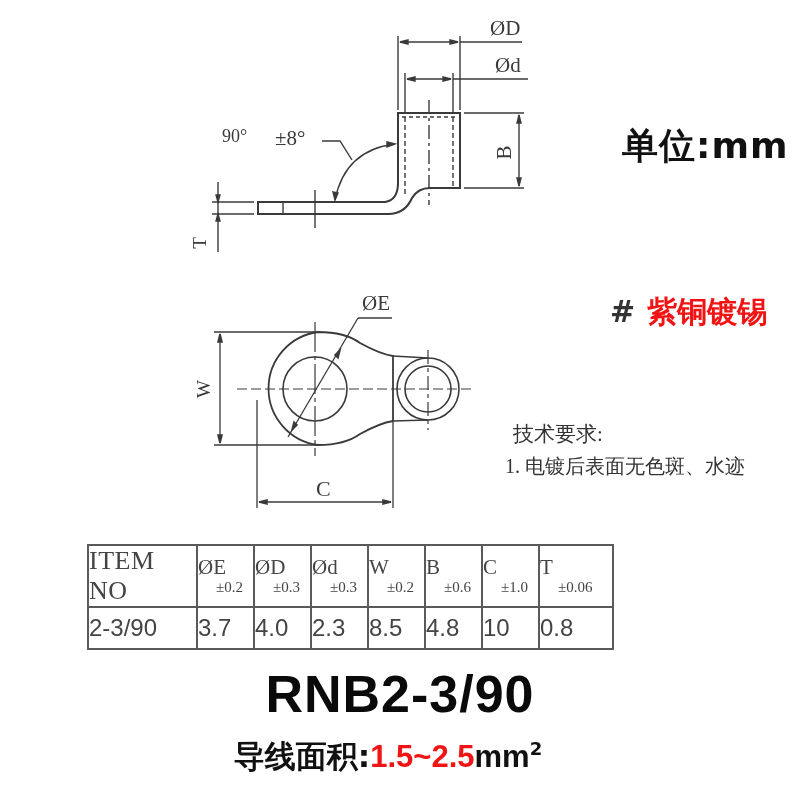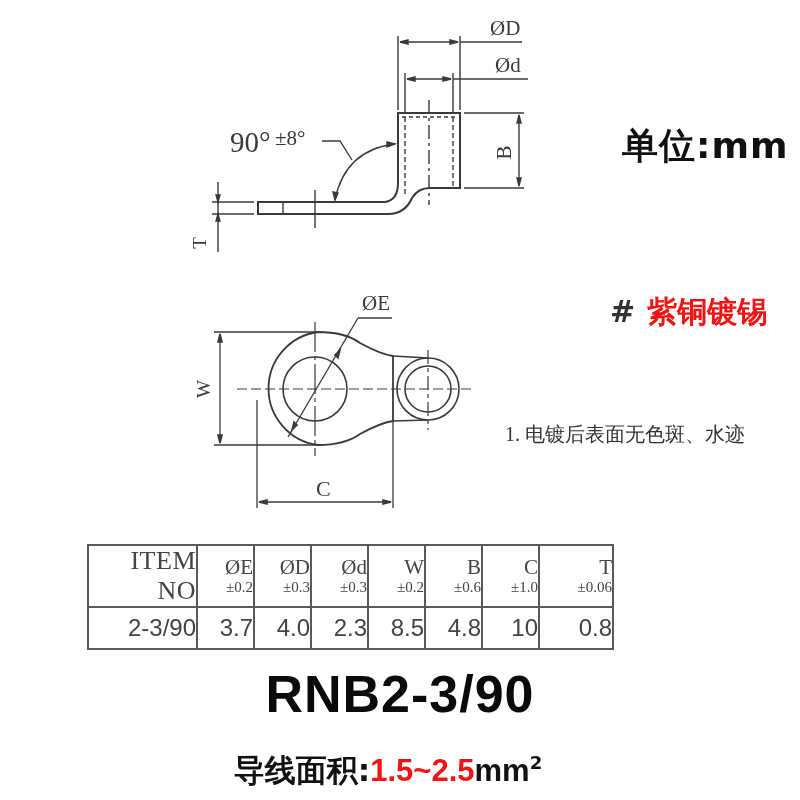--- a/index.html
+++ b/index.html
@@ -7,28 +7,28 @@
   .abs { position:absolute; }
   svg.drawing { position:absolute; left:0; top:0; width:800px; height:800px; }
   .serif { font-family:"Liberation Serif", "DejaVu Serif", serif; color:#3a3a3a; }
   .unit { left:622px; top:122px; font-size:36px; font-weight:bold; color:#111; letter-spacing:1px; }
   .material { left:610px; top:292px; font-size:30px; font-weight:bold; }
   .material .hash { color:#333; }
   .material .mat { color:#f01414;margin-left:12px; }
   .tech { left:505px; top:418px; font-family:"Liberation Serif", serif; color:#333; font-size:20px; line-height:32px; }
   .tech .t-title { font-size:21px; padding-left:8px; }
   table.spec { position:absolute; left:87px; top:544px; border-collapse:collapse; }
-  table.spec td { border:2px solid #5a5a5a; text-align:right; padding:0; color:#444; }
+  table.spec td { border:2px solid #5a5a5a; text-align:left; padding:0; color:#444; }
   table.spec tr.head td { height:52px; font-family:"Liberation Serif", serif; }
   table.spec tr.vals td { height:40px; font-family:Liberation Sans, sans-serif; font-size:24px; }
   .sym { display:block; font-size:21px; line-height:22px; }
   .tol { display:block; font-size:15px; line-height:18px;margin-left:18px; }
   .itemno { font-size:26px; letter-spacing:0.5px; }
   .model { left:0; width:800px; top:664px; text-align:center; font-family:"Liberation Sans", sans-serif; font-weight:bold; font-size:52px; color:#0a0a0a; letter-spacing:1px; }
-  .wire { left:0; width:776px; top:736px; text-align:center; font-weight:bold; font-size:31px; color:#111;margin-top:14px; }
+  .wire { left:0; width:776px; top:736px; text-align:center; font-weight:bold; font-size:31px; color:#111; }
   .wire .red { color:#f01414; font-family:"Liberation Sans", sans-serif; }
   .wire .mm { font-family:"Liberation Sans", sans-serif; }
   .wire sup { font-size:18px; vertical-align:12px; }
 </style>
 </head>
 <body>
 
 <svg class="drawing" viewBox="0 0 800 800" xmlns="http://www.w3.org/2000/svg">
   <g stroke="#3a3a3a" fill="none" stroke-width="1.4">
 
@@ -106,34 +106,35 @@
     <line x1="259" y1="502" x2="391" y2="502" stroke-width="1.3"></line>
     <polygon points="259,502 267,500 267,504" fill="#3a3a3a"></polygon>
     <polygon points="391,502 383,500 383,504" fill="#3a3a3a"></polygon>
   </g>
 </svg>
 
 <span class="abs serif" style="left:490px;top:16px;font-size:21px;">ØD</span>
 <span class="abs serif" style="left:495px;top:53px;font-size:21px;">Ød</span>
 <span class="abs serif" style="left:497px;top:140px;font-size:21px;transform:rotate(-90deg);">B</span>
 <span class="abs serif" style="left:194px;top:232px;font-size:19px;transform:rotate(-90deg);">T</span>
-<span class="abs serif" style="left:222px;top:126px;font-size:29px;margin-left:8px;">90°</span>
+<span class="abs serif" style="left:222px;top:126px;font-size:18px;">90°</span>
 <span class="abs serif" style="left:275px;top:126px;font-size:21px;">±8°</span>
 
 <span class="abs serif" style="left:362px;top:291px;font-size:21px;">ØE</span>
 <span class="abs serif" style="left:195px;top:378px;font-size:19px;transform:rotate(-90deg);">W</span>
 <span class="abs serif" style="left:316px;top:476px;font-size:22px;">C</span>
 
 <div class="abs unit">单位:mm</div>
 
 <div class="abs material">
   <span class="hash">#</span><span class="mat">紫铜镀锡</span>
 </div>
 
 <div class="abs tech">
+  <div class="t-title">技术要求:</div>
   <div>1. 电镀后表面无色斑、水迹</div>
 </div>
 
 <table class="spec">
   <tbody>
       <tr class="head">
     <td style="width:107px;"><span class="itemno">ITEM NO</span></td>
     <td style="width:55px;">
           <span class="sym">ØE</span>
           <span class="tol">±0.2</span>

